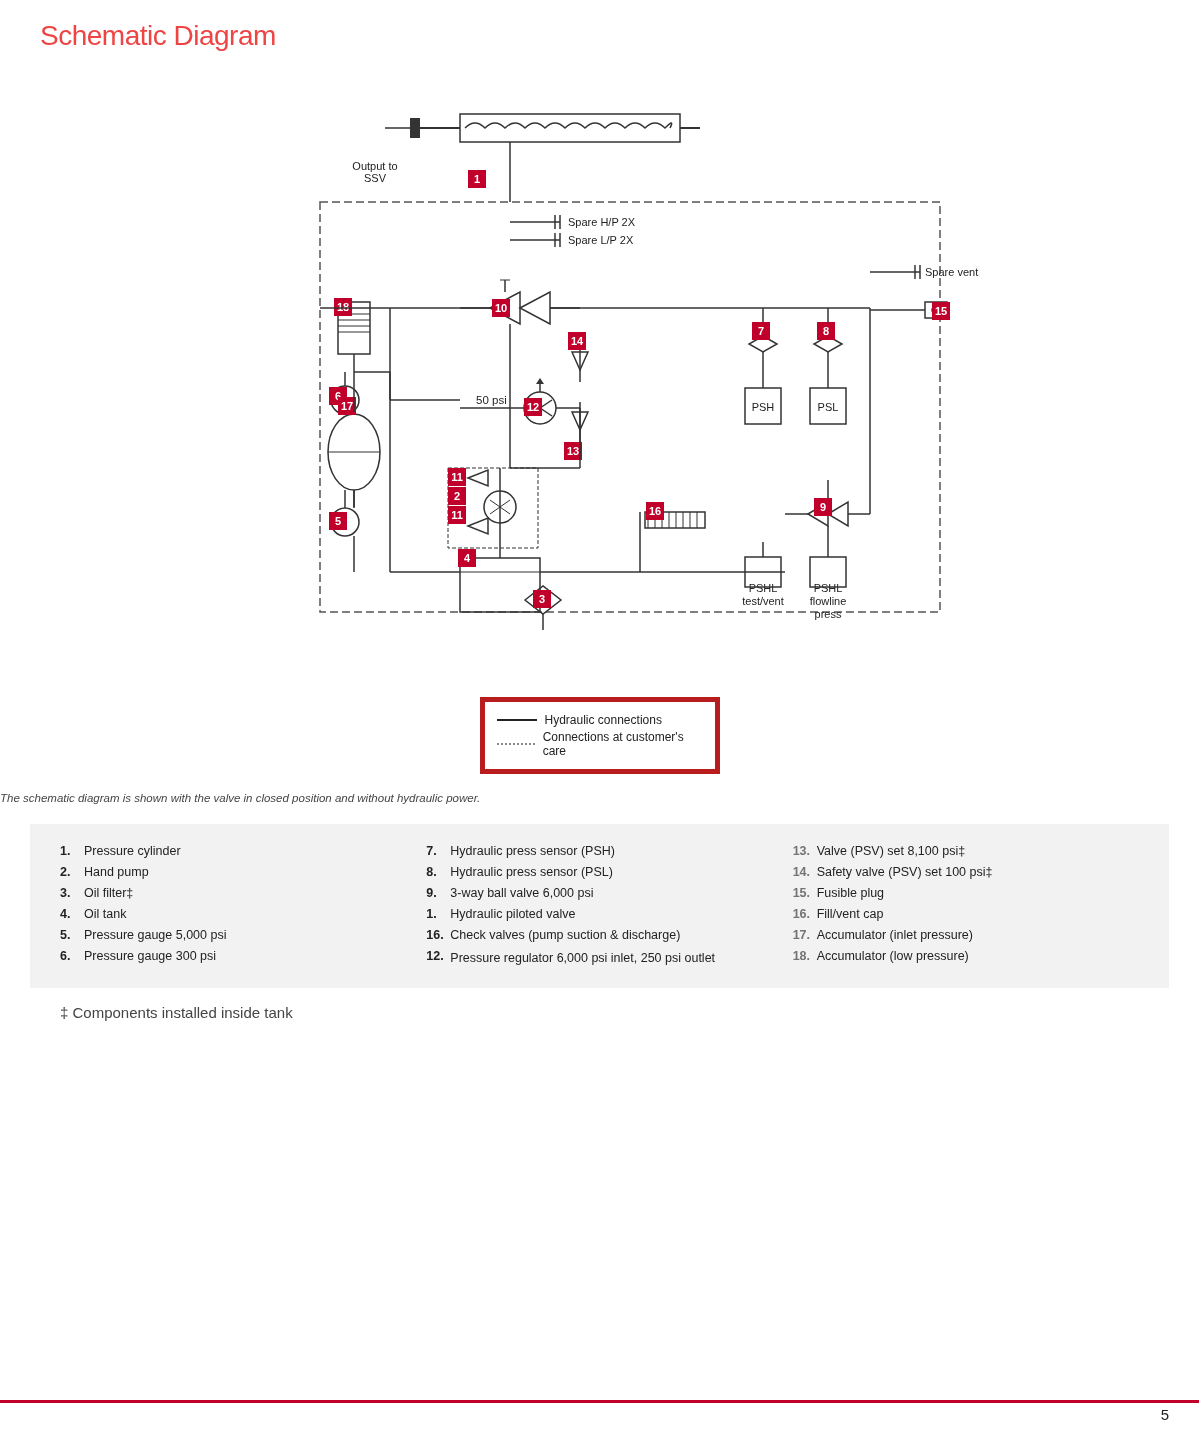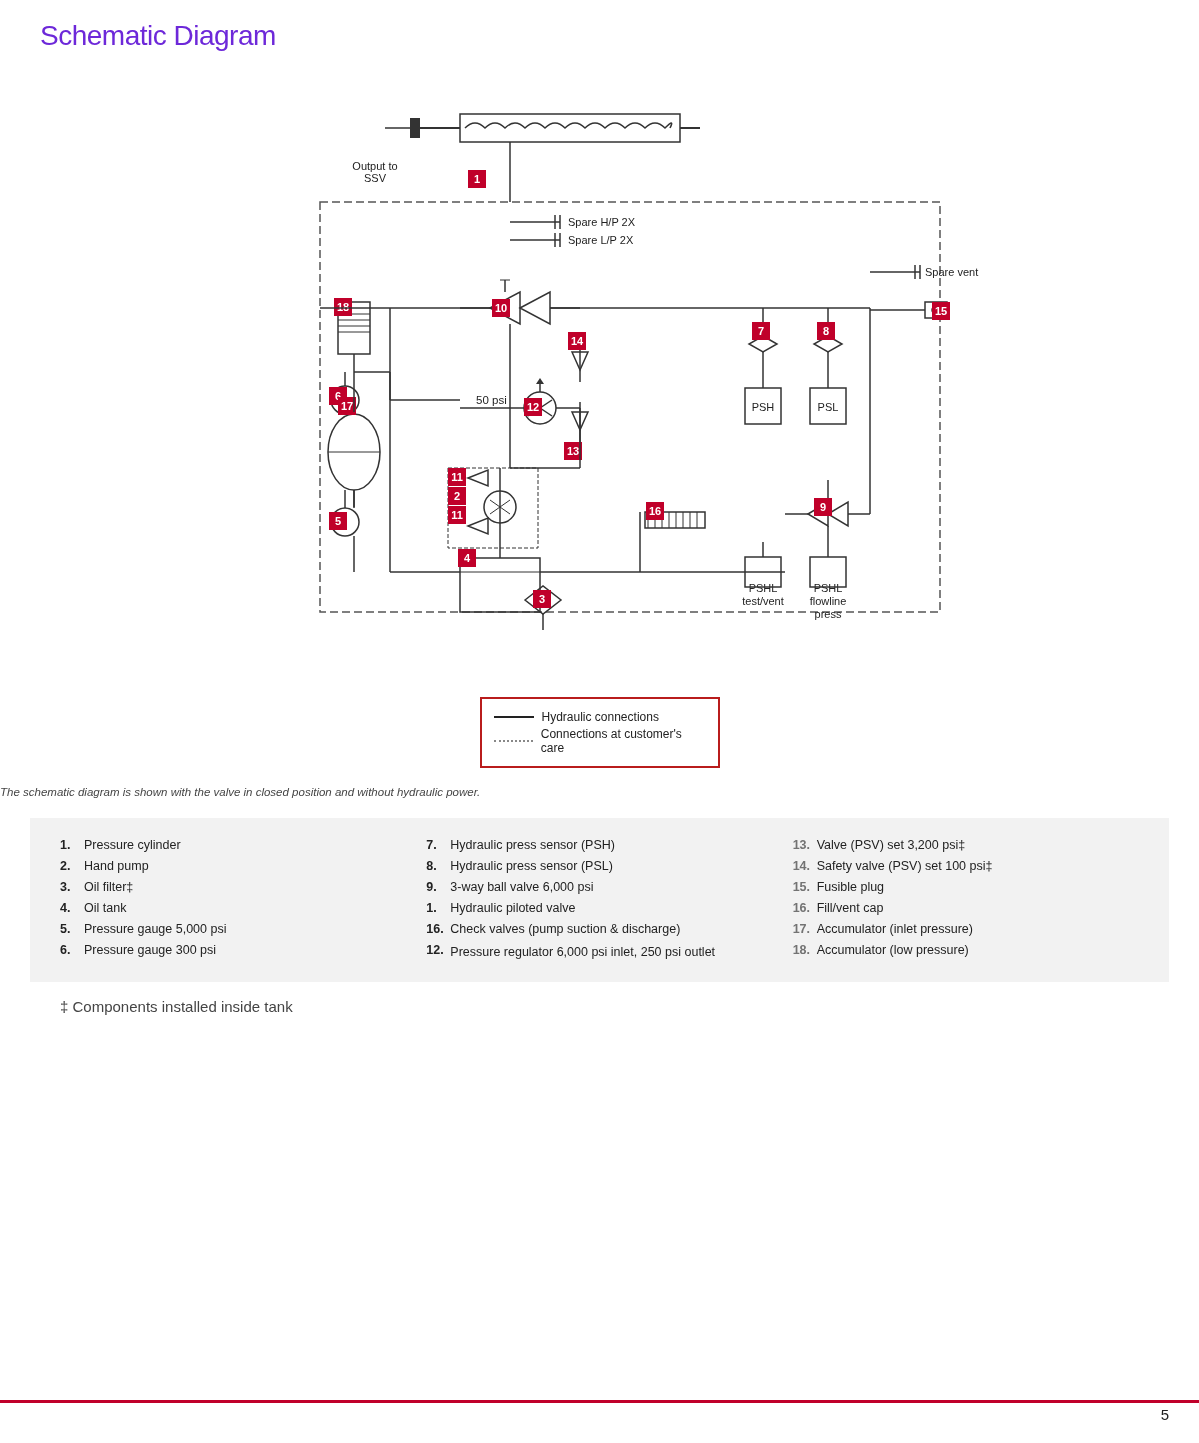--- a/index.html
+++ b/index.html
@@ -19,35 +19,35 @@
       bottom: 20px;
       right: 30px;
       font-size: 15px;
       color: #222;
     }
 
     
     .page-title {
       font-size: 28px;
       font-weight: 300;
-      color: #6d28d9;
+      color: #ef4444;
       padding: 20px 40px 10px 40px;
       letter-spacing: -0.5px;
     }
 
     
     .diagram-area {
       width: 820px;
       margin: 0 auto;
       position: relative;
     }
 
     
     .legend-box {
-      border: 2px solid #b91c1c;
+      border: 5px solid #b91c1c;
       width: 240px;
       padding: 8px 12px;
       margin: 10px auto;
       font-size: 12px;
     }
     .legend-item {
       display: flex;
       align-items: center;
       margin: 3px 0;
       gap: 8px;
@@ -460,21 +460,21 @@
     </div>
     <div class="part-item">
       <span class="part-num">12.</span>
       <span style="line-height:1.5">Pressure regulator 6,000 psi inlet, 250 psi outlet</span>
     </div>
   </div>
 
   <div class="parts-col">
     <div class="part-item">
       <span class="part-num-red">13.</span>
-      <span>Valve (PSV) set 3,200 psi‡</span>
+      <span>Valve (PSV) set 8,100 psi‡</span>
     </div>
     <div class="part-item">
       <span class="part-num-red">14.</span>
       <span>Safety valve (PSV) set 100 psi‡</span>
     </div>
     <div class="part-item">
       <span class="part-num-red">15.</span>
       <span>Fusible plug</span>
     </div>
     <div class="part-item">

